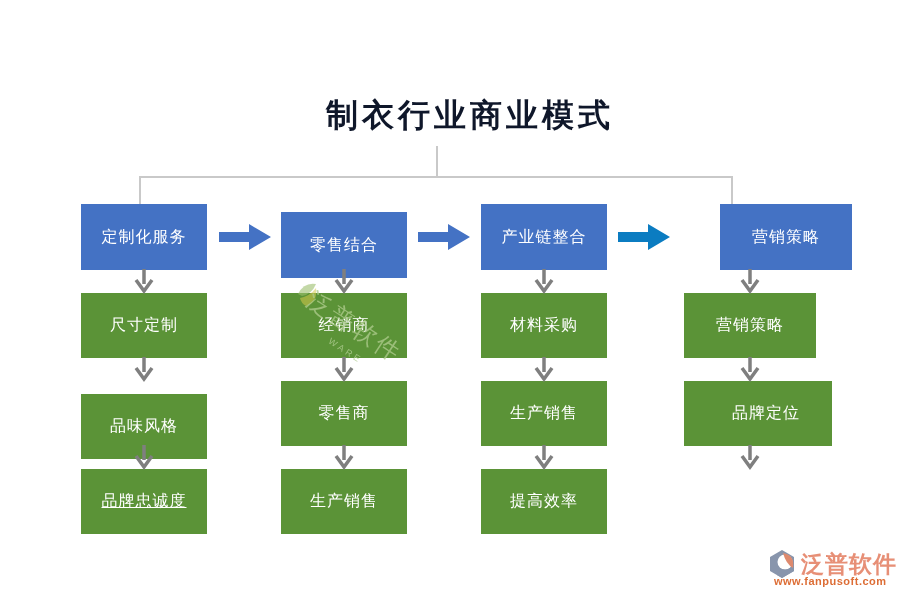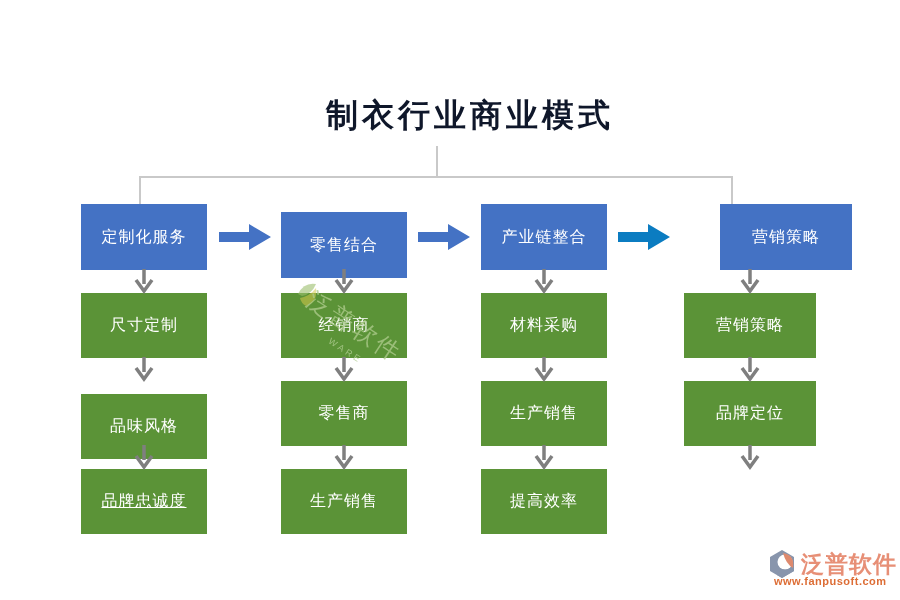--- a/index.html
+++ b/index.html
@@ -73,21 +73,21 @@
   <div class="box green w126 h65" style="left:281px;top:381px;">零售商</div>
   <div class="box green w126 h65" style="left:281px;top:469px;">生产销售</div>
 
   <div class="box green w126 h65" style="left:481px;top:293px;">材料采购</div>
   <div class="box blue w126 h66" style="left:481px;top:204px;">产业链整合</div>
   <div class="box green w126 h65" style="left:481px;top:381px;">生产销售</div>
   <div class="box green w126 h65" style="left:481px;top:469px;">提高效率</div>
 
   <div class="box blue w132 h66" style="left:684px;top:204px;margin-left:36px;">营销策略</div>
   <div class="box green w132 h65" style="left:684px;top:293px;">营销策略</div>
-  <div class="box green w132 h65" style="left:684px;top:381px;">品牌定位</div>
+  <div class="box green w132 h65" style="left:684px;top:381px;padding-left:16px;">品牌定位</div>
 
   <svg class="arr" style="left:219px;top:222px;" width="52" height="30" viewBox="0 0 52 30">
     <polygon points="0,10 30,10 30,2 52,15 30,28 30,20 0,20" fill="#4472C4"></polygon>
   </svg>
   <svg class="arr" style="left:418px;top:222px;" width="52" height="30" viewBox="0 0 52 30">
     <polygon points="0,10 30,10 30,2 52,15 30,28 30,20 0,20" fill="#4472C4"></polygon>
   </svg>
   <svg class="arr" style="left:618px;top:222px;" width="52" height="30" viewBox="0 0 52 30">
     <polygon points="0,10 30,10 30,2 52,15 30,28 30,20 0,20" fill="#0B7CC1"></polygon>
   </svg>

